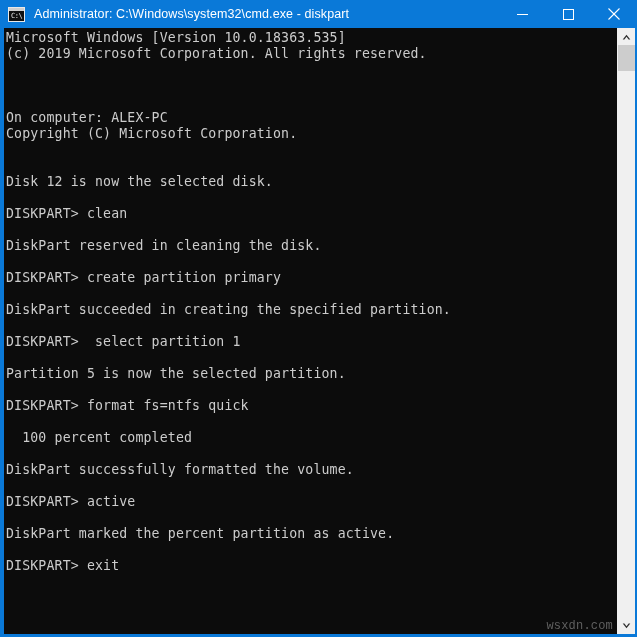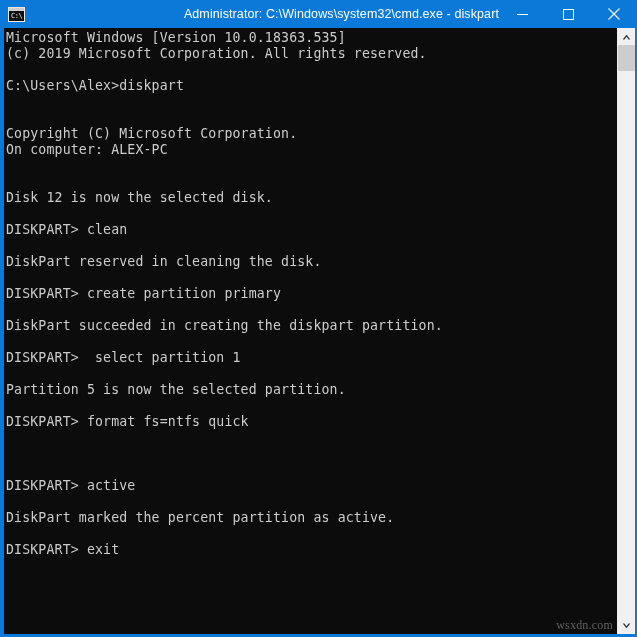--- a/index.html
+++ b/index.html
@@ -63,21 +63,20 @@
   }
 
   #title-text {
     color: #ffffff;
     font-size: 12.5px;
     line-height: 28px;
     white-space: nowrap;
     letter-spacing: 0.1px;
     flex: 1 1 auto;
     font-family: "Liberation Sans", sans-serif;
-    text-align: right;
   }
 
   .win-btn {
     width: 46px;
     height: 28px;
     flex: 0 0 auto;
     display: flex;
     align-items: center;
     justify-content: center;
     position: relative;
@@ -152,21 +151,21 @@
     background: #cdcdcd;
   }
 
   
   #watermark {
     position: absolute;
     right: 24px;
     bottom: 4px;
     color: #6e6e6e;
     font-size: 12px;
-    font-family: Liberation Serif, serif;
+    font-family: Liberation Mono, monospace;
     letter-spacing: 0.2px;
     pointer-events: none;
     opacity: 0.85;
   }
 </style>
 </head>
 <body>
 
 <div id="window">
 
@@ -198,44 +197,45 @@
       </svg>
     </div>
   </div>
 
   <div id="console-area">
 
     <div id="console-text">
         <div class="line">Microsoft Windows [Version 10.0.18363.535]</div>
         <div class="line">(c) 2019 Microsoft Corporation. All rights reserved.</div>
         <div class="line blank"> </div>
-        <div class="line">C:\Users\Alex&gt;diskpart</div>
-        <div class="line blank"> </div>
-        <div class="line blank"> </div>
+        <div class="line blank"> </div>
+        <div class="line blank"> </div>
+        <div class="line">On computer: ALEX-PC</div>
         <div class="line">Copyright (C) Microsoft Corporation.</div>
-        <div class="line">On computer: ALEX-PC</div>
         <div class="line blank"> </div>
         <div class="line blank"> </div>
         <div class="line">Disk 12 is now the selected disk.</div>
         <div class="line blank"> </div>
         <div class="line">DISKPART&gt; clean</div>
         <div class="line blank"> </div>
         <div class="line">DiskPart reserved in cleaning the disk.</div>
         <div class="line blank"> </div>
         <div class="line">DISKPART&gt; create partition primary</div>
         <div class="line blank"> </div>
-        <div class="line">DiskPart succeeded in creating the diskpart partition.</div>
+        <div class="line">DiskPart succeeded in creating the specified partition.</div>
         <div class="line blank"> </div>
         <div class="line">DISKPART&gt;  select partition 1</div>
         <div class="line blank"> </div>
         <div class="line">Partition 5 is now the selected partition.</div>
         <div class="line blank"> </div>
         <div class="line">DISKPART&gt; format fs=ntfs quick</div>
         <div class="line blank"> </div>
-        <div class="line blank"> </div>
+        <div class="line">  100 percent completed</div>
+        <div class="line blank"> </div>
+        <div class="line">DiskPart successfully formatted the volume.</div>
         <div class="line blank"> </div>
         <div class="line">DISKPART&gt; active</div>
         <div class="line blank"> </div>
         <div class="line">DiskPart marked the percent partition as active.</div>
         <div class="line blank"> </div>
         <div class="line">DISKPART&gt; exit</div>
         <div class="line blank"> </div>
       </div>
 
     <div id="scrollbar">

